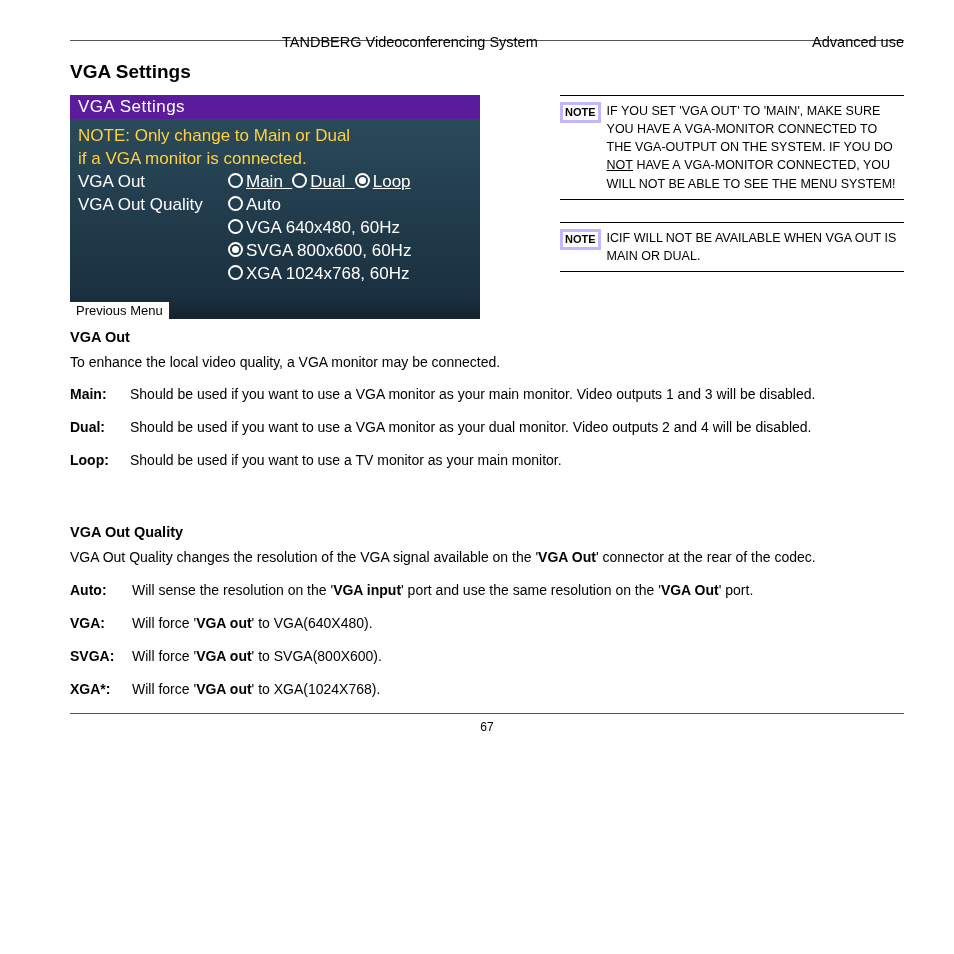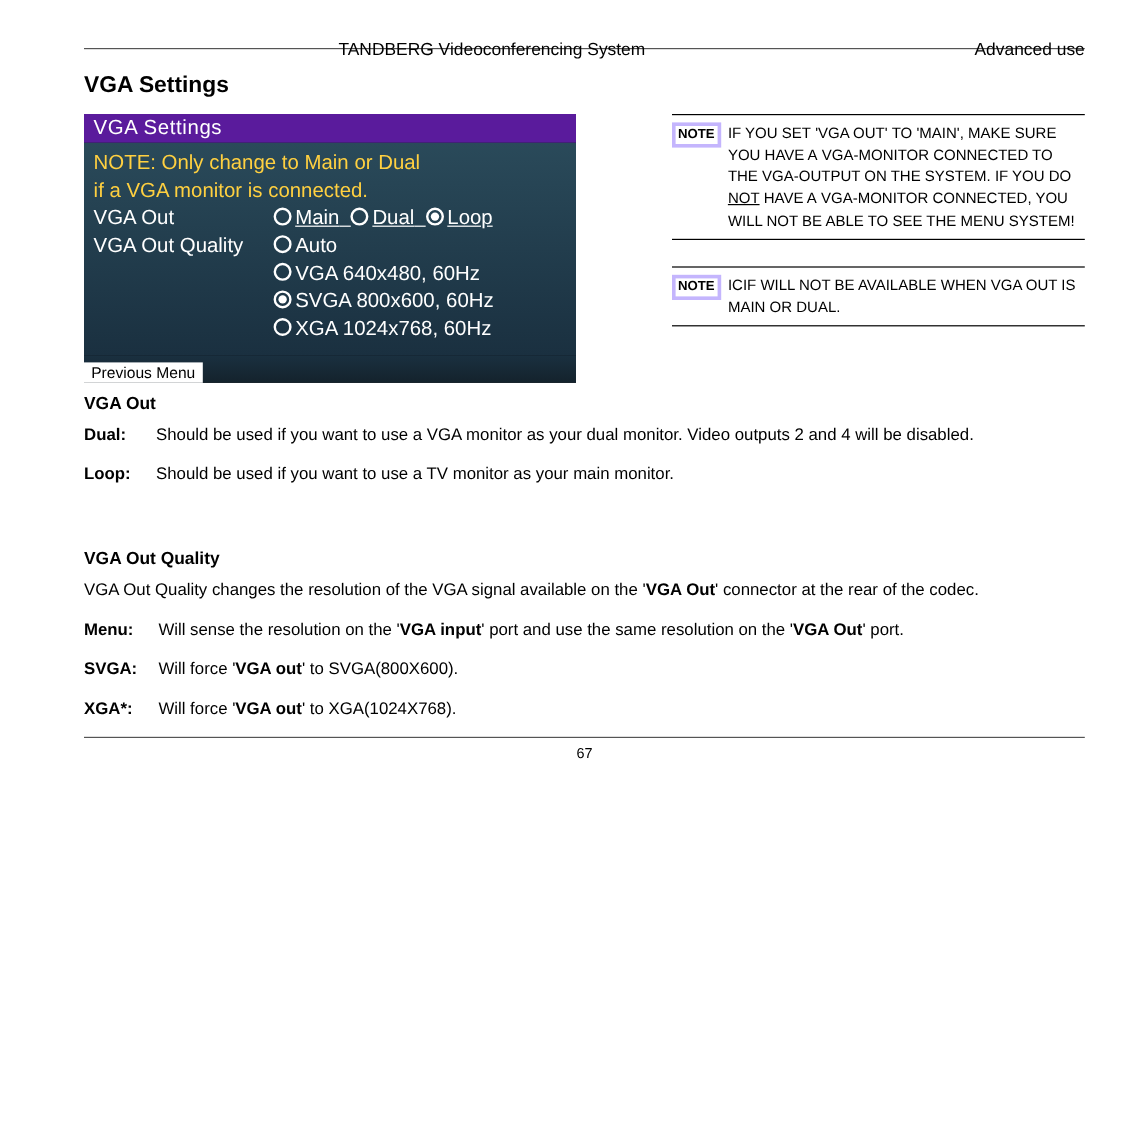--- a/index.html
+++ b/index.html
@@ -167,41 +167,52 @@
         <span class="sc">I<span style="font-variant:normal">F YOU SET</span> 'VGA O<span style="font-variant:normal">UT</span>' <span style="font-variant:normal">TO</span> 'M<span style="font-variant:normal">AIN</span>', <span style="font-variant:normal">MAKE SURE YOU HAVE A</span> VGA-<span style="font-variant:normal">MONITOR CONNECTED TO THE</span> VGA-<span style="font-variant:normal">OUTPUT ON THE SYSTEM</span>. I<span style="font-variant:normal">F YOU DO</span> <span class="under" style="font-variant:normal">NOT</span> <span style="font-variant:normal">HAVE A</span> VGA-<span style="font-variant:normal">MONITOR CONNECTED, YOU WILL NOT BE ABLE TO SEE THE MENU SYSTEM</span>!</span>
       </div>
       <div class="note-box">
         <span class="note-label">NOTE</span>
         <span class="sc"><span style="font-variant:normal">I</span>CIF <span style="font-variant:normal">WILL NOT BE AVAILABLE WHEN</span> VGA O<span style="font-variant:normal">UT IS</span> M<span style="font-variant:normal">AIN OR</span> D<span style="font-variant:normal">UAL</span>.</span>
       </div>
     </div>
   </div>
 
   <h3 class="sub">VGA Out</h3>
-
+  <p>To enhance the local video quality, a VGA monitor may be connected.</p>
+
+  <div class="def-row">
+    <span class="def-term">Main:</span>
+    <span class="def-body">Should be used if you want to use a VGA monitor as your main monitor. Video outputs 1 and 3 will be disabled.</span>
+  </div>
   <div class="def-row">
     <span class="def-term">Dual:</span>
     <span class="def-body">Should be used if you want to use a VGA monitor as your dual monitor. Video outputs 2 and 4 will be disabled.</span>
   </div>
   <div class="def-row">
     <span class="def-term">Loop:</span>
     <span class="def-body">Should be used if you want to use a TV monitor as your main monitor.</span>
   </div>
 
   <div class="gap"></div>
 
   <h3 class="sub">VGA Out Quality</h3>
   <p>
     <span>VGA Out Quality changes the resolution of the VGA signal available on the '</span><b>VGA Out</b><span>' connector at the rear of the codec.</span>
   </p>
 
   <div class="def-row">
-    <span class="def-term-w">Menu:</span>
+    <span class="def-term-w">Auto:</span>
     <span class="def-body">
       <span>Will sense the resolution on the '</span><b>VGA input</b><span>' port and use the same resolution on the '</span><b>VGA Out</b><span>' port.</span>
+    </span>
+  </div>
+  <div class="def-row">
+    <span class="def-term-w">VGA:</span>
+    <span class="def-body">
+      <span>Will force '</span><b>VGA out</b><span>' to VGA(640X480).</span>
     </span>
   </div>
   <div class="def-row">
     <span class="def-term-w">SVGA:</span>
     <span class="def-body">
       <span>Will force '</span><b>VGA out</b><span>' to SVGA(800X600).</span>
     </span>
   </div>
   <div class="def-row">
     <span class="def-term-w">XGA*:</span>

